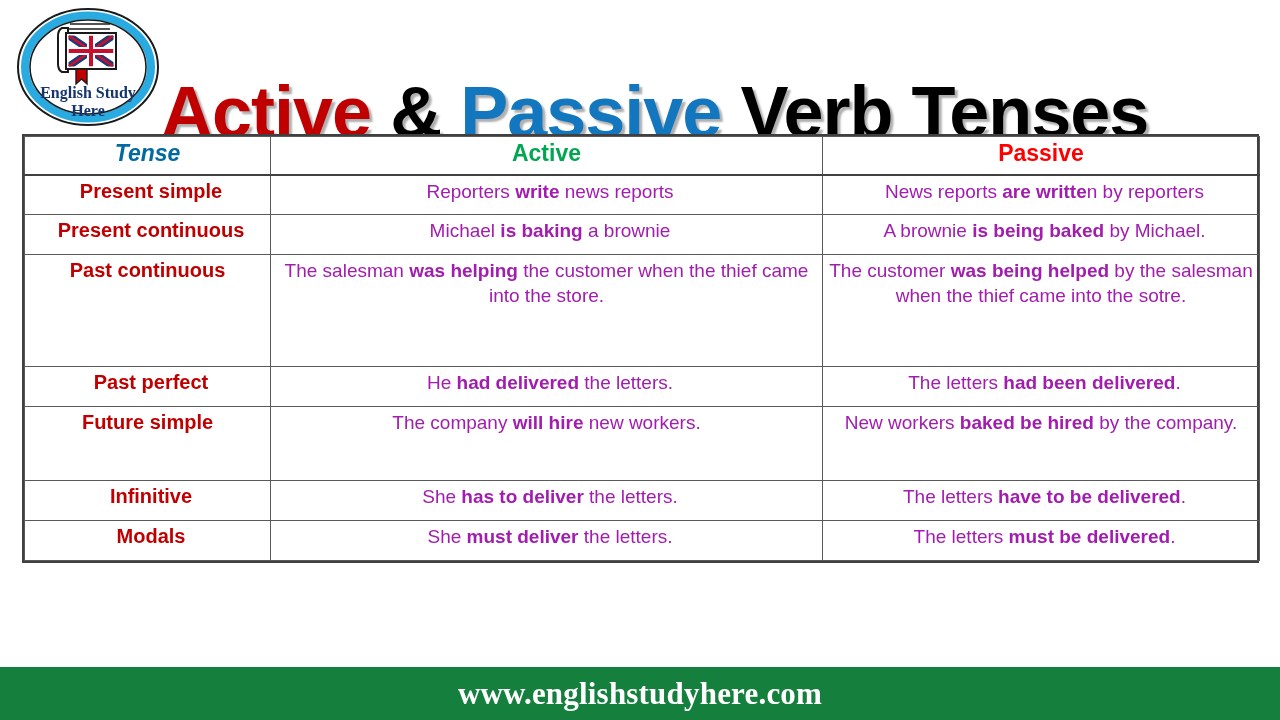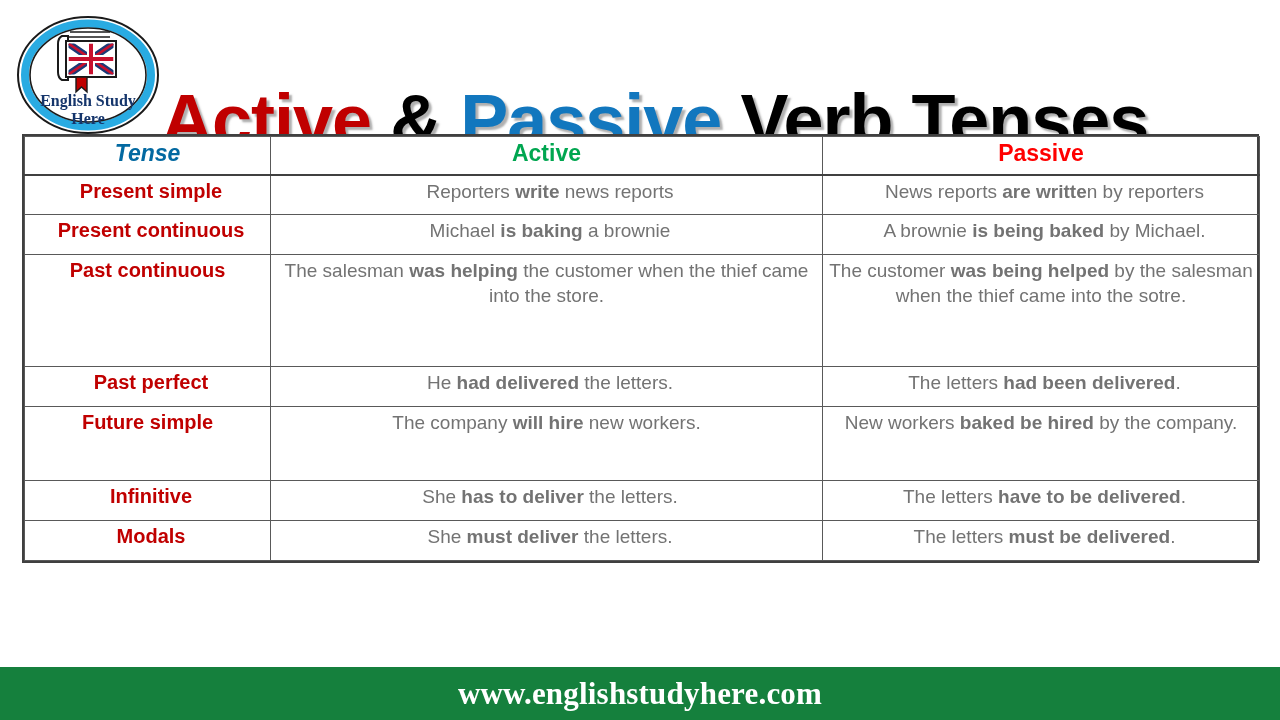--- a/index.html
+++ b/index.html
@@ -14,21 +14,20 @@
     font-family: "Liberation Sans", sans-serif;
     position: relative;
   }
 
   
   .header {
     position: relative;
     height: 132px;
     display: flex;
     align-items: center;
-    margin-top: 8px;
   }
 
   .logo {
     position: absolute;
     left: 14px;
     top: 6px;
     width: 148px;
     height: 122px;
   }
   .logo svg { display: block; }
@@ -89,21 +88,21 @@
   td.tense {
     text-align: center;
     color: #C00000;
     font-weight: bold;
     font-size: 20px;
     line-height: 1.25;
     padding-top: 5px;
   }
   td.sent {
     text-align: center;
-    color: #737373;
+    color: #a21caf;
     font-size: 19px;
     line-height: 1.32;
     padding-top: 6px;
   }
   td.sent b { font-weight: bold; }
 
   
   tr.r-h40 td { height: 40px; padding-left: 13px; }
   tr.r-h84 td { height: 84px; }
   tr.r-h112 td { height: 112px; }

